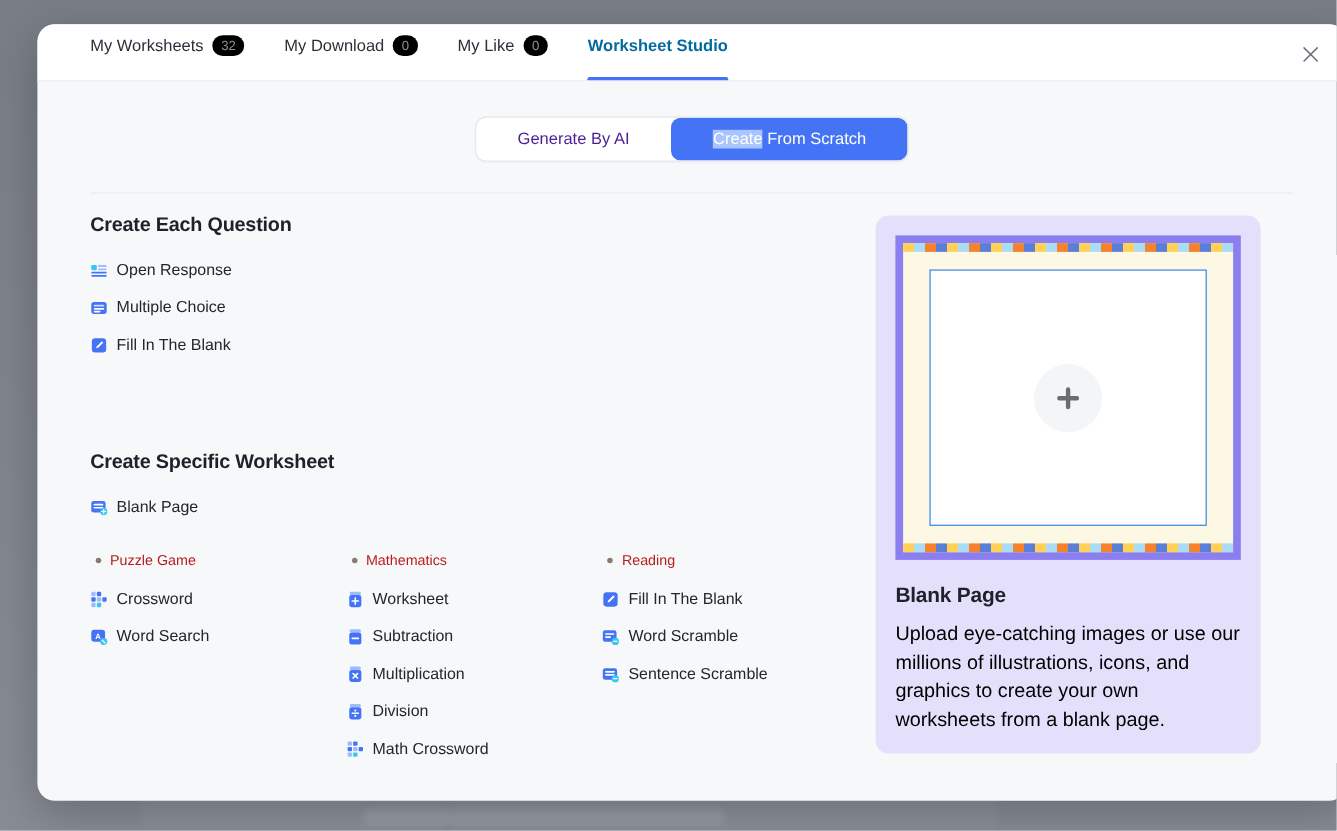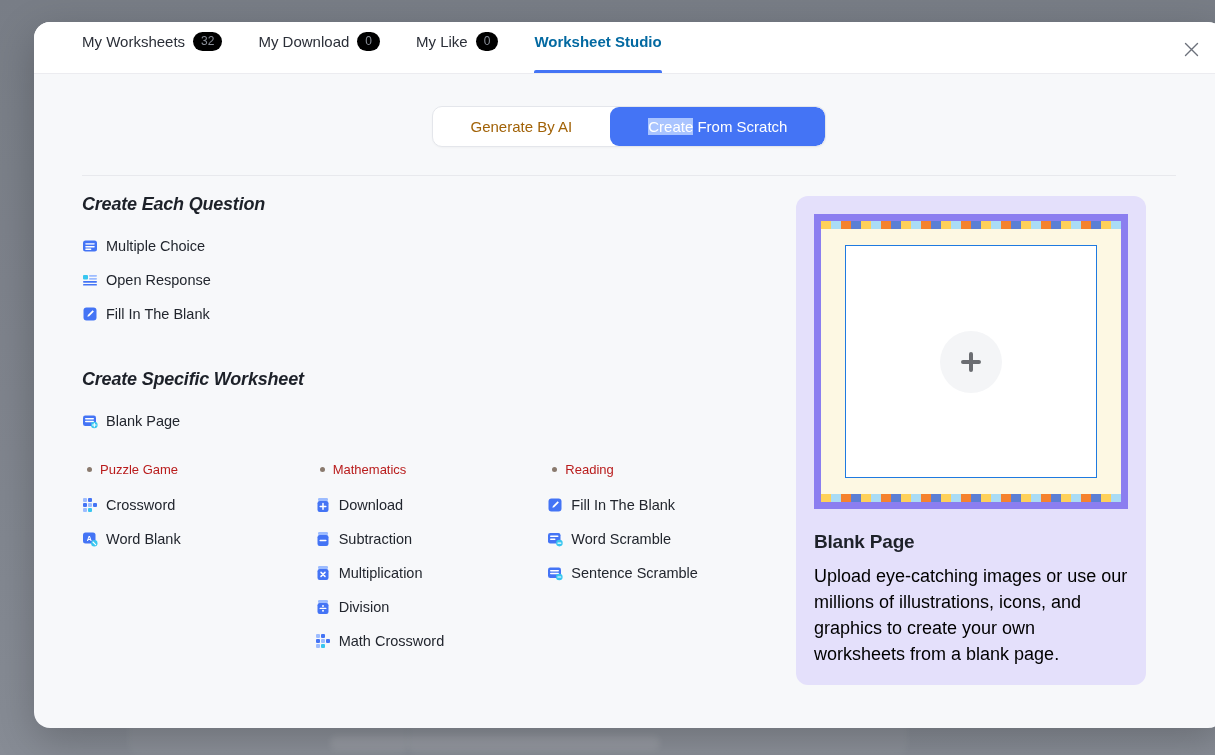--- a/index.html
+++ b/index.html
@@ -67,37 +67,37 @@
 
   .modal-body { flex: 1; overflow: hidden; padding: 0 48px; position: relative; }
 
   .seg-wrap { display:flex; justify-content:center; padding-top: 32px; }
   .segmented {
     display:inline-flex; background:#fff; border:1px solid #e4e6eb;
     border-radius: 10px; overflow:hidden;
     box-shadow: 0 1px 2px rgba(0,0,0,.03);
   }
   .seg {
-    padding: 12px 38px; font-size: 15px; color:#a16207; cursor:pointer;
+    padding: 12px 38px; font-size: 15px; color:#4c1d95; cursor:pointer;
     line-height:1; white-space:nowrap;
   }
   .seg.active { background:#4474f5; color:#fff; border-radius: 9px; }
   .sel { background:#a9c4ff; color:#fff;text-align:center; }
 
   .divider { height:1px; background:#e8e9ed; margin: 28px 0 0 0; }
 
   .content { display:flex; gap: 0; padding-top: 0; }
   .left-col { width: 714px; padding-right: 16px; }
   .right-col { width: 350px; padding-top: 20px; }
 
   .section-title {
     font-size: 18px; font-weight: 700; color:#1d2129;
-    margin-top: 18px; margin-bottom: 14px; letter-spacing:-.2px;font-style:italic;
-  }
-  .section-title.second { margin-top: 38px; }
+    margin-top: 18px; margin-bottom: 14px; letter-spacing:-.2px;
+  }
+  .section-title.second { margin-top: 78px; }
 
   .item {
     display:flex; align-items:center; gap: 8px;
     font-size: 14.5px; color:#22262e;
     height: 34px; cursor:pointer; width: fit-content;
   }
   .ico { width:16px; height:16px; flex:0 0 16px; display:block; }
 
   .cols3 { display:flex; margin-top: 16px; }
   .col { width: 238px; }
@@ -204,49 +204,49 @@
       </div>
     </div>
 
     <div class="divider"></div>
 
     <div class="content">
 
       <div class="left-col">
 
         <div class="section-title">Create Each Question</div>
-
-        <div class="item">
-          <span class="ico">
-            <svg width="16" height="16" viewBox="0 0 16 16">
-              <rect x="1" y="2.5" width="14" height="11" rx="2.5" fill="#4474f5"></rect>
-              <rect x="3.2" y="5" width="9.6" height="1.7" rx=".85" fill="#cfdcff"></rect>
-              <rect x="3.2" y="8" width="9.6" height="1.5" rx=".75" fill="#fff"></rect>
-              <rect x="3.2" y="10.6" width="6.2" height="1.5" rx=".75" fill="#fff"></rect>
-            </svg>
-          </span>
-          <span class="item-label">Multiple Choice</span>
-        </div>
 
         <div class="item">
           <span class="ico">
             <svg width="16" height="16" viewBox="0 0 16 16">
               <rect x="1" y="3" width="5" height="4.6" rx="1" fill="#38c6ef"></rect>
               <rect x="7" y="3" width="8" height="1.7" rx=".85" fill="#9dbcff"></rect>
               <rect x="7" y="6" width="8" height="1.7" rx=".85" fill="#9dbcff"></rect>
               <rect x="1" y="9" width="14" height="1.7" rx=".85" fill="#4474f5"></rect>
               <rect x="1" y="11.9" width="14" height="1.7" rx=".85" fill="#4474f5"></rect>
             </svg>
           </span>
           <span class="item-label">Open Response</span>
         </div>
 
         <div class="item">
           <span class="ico">
             <svg width="16" height="16" viewBox="0 0 16 16">
+              <rect x="1" y="2.5" width="14" height="11" rx="2.5" fill="#4474f5"></rect>
+              <rect x="3.2" y="5" width="9.6" height="1.7" rx=".85" fill="#cfdcff"></rect>
+              <rect x="3.2" y="8" width="9.6" height="1.5" rx=".75" fill="#fff"></rect>
+              <rect x="3.2" y="10.6" width="6.2" height="1.5" rx=".75" fill="#fff"></rect>
+            </svg>
+          </span>
+          <span class="item-label">Multiple Choice</span>
+        </div>
+
+        <div class="item">
+          <span class="ico">
+            <svg width="16" height="16" viewBox="0 0 16 16">
               <rect x="1.5" y="1.5" width="13" height="13" rx="3" fill="#4474f5"></rect>
               <path d="M10.6 4.2 L11.9 5.5 L7.2 10.2 L5.4 10.7 L5.9 8.9 Z" fill="#fff"></path>
             </svg>
           </span>
           <span class="item-label">Fill In The Blank</span>
         </div>
 
         <div class="section-title second">Create Specific Worksheet</div>
 
         <div class="item">
@@ -285,38 +285,38 @@
             </div>
             <div class="item">
               <span class="ico">
                 <svg width="16" height="16" viewBox="0 0 16 16">
                   <rect x="1" y="1.5" width="12.5" height="11" rx="2.5" fill="#4474f5"></rect>
                   <text x="7.2" y="9.6" font-family="Liberation Sans, sans-serif" font-size="7" font-weight="700" fill="#fff" text-anchor="middle">A</text>
                   <circle cx="12.3" cy="12.2" r="3.2" fill="#38c6ef"></circle>
                   <path d="M11 11 l2.6 2.6" stroke="#fff" stroke-width="1.1" stroke-linecap="round"></path>
                 </svg>
               </span>
-              <span class="item-label">Word Blank</span>
+              <span class="item-label">Word Search</span>
             </div>
           </div>
 
           <div class="col">
             <div class="cat">
               <span class="dot"></span>
               <span>Mathematics</span>
             </div>
             <div class="item">
               <span class="ico">
                 <svg width="16" height="16" viewBox="0 0 16 16">
                   <rect x="3" y="1" width="10" height="3" rx="1.2" fill="#9dbcff"></rect>
                   <rect x="2.5" y="4" width="11" height="11" rx="2.2" fill="#4474f5"></rect>
                   <path d="M8 6.6 v5.6 M5.2 9.4 h5.6" stroke="#fff" stroke-width="1.5" stroke-linecap="round"></path>
                 </svg>
               </span>
-              <span class="item-label">Download</span>
+              <span class="item-label">Worksheet</span>
             </div>
             <div class="item">
               <span class="ico">
                 <svg width="16" height="16" viewBox="0 0 16 16">
                   <rect x="3" y="1" width="10" height="3" rx="1.2" fill="#9dbcff"></rect>
                   <rect x="2.5" y="4" width="11" height="11" rx="2.2" fill="#4474f5"></rect>
                   <path d="M5.2 9.4 h5.6" stroke="#fff" stroke-width="1.5" stroke-linecap="round"></path>
                 </svg>
               </span>
               <span class="item-label">Subtraction</span>

